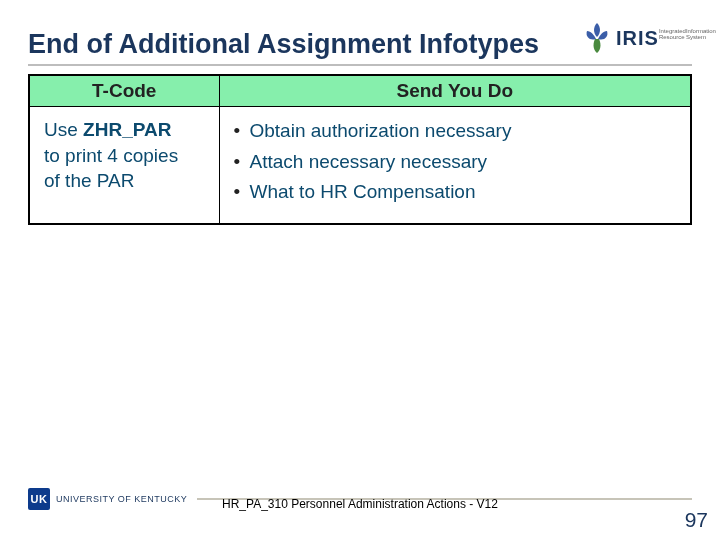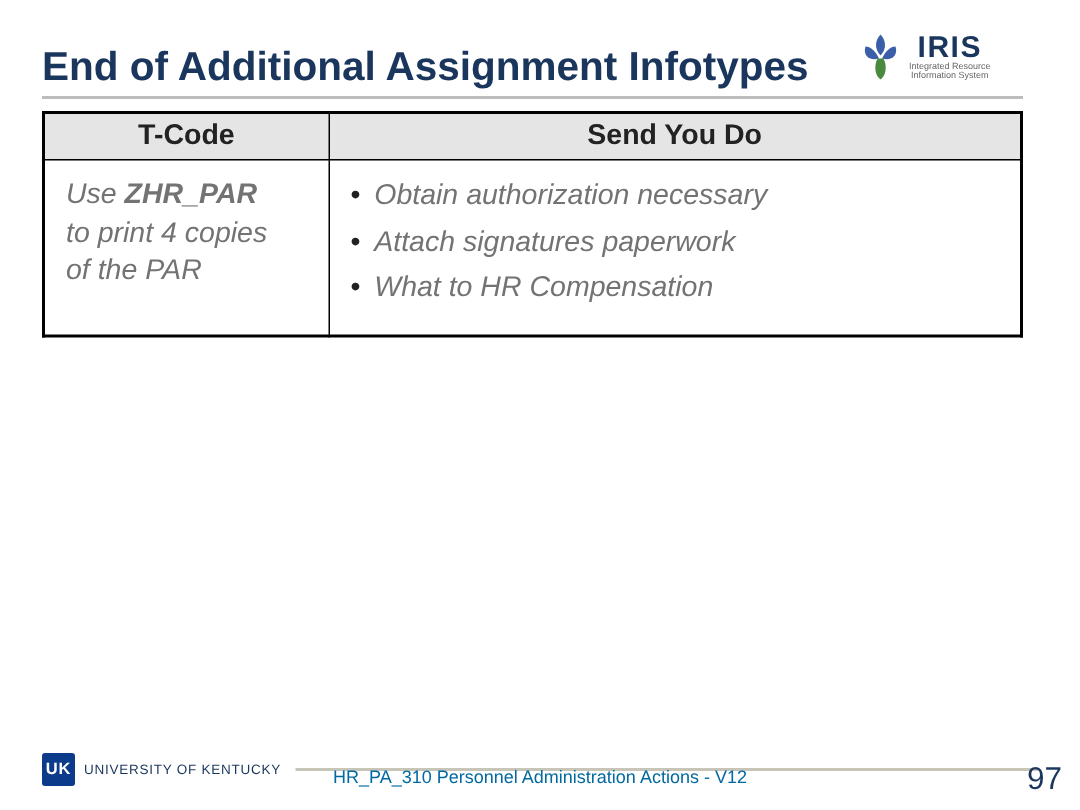--- a/index.html
+++ b/index.html
@@ -8,21 +8,21 @@
     height: 540px;
     background: #fff;
     font-family: "Trebuchet MS", "Segoe UI", Arial, sans-serif;
     color: #333;
     position: relative;
     overflow: hidden;
   }
   .slide {
     width: 100%;
     height: 100%;
-    padding: 18px 38px 0 28px;
+    padding: 18px 28px 0 28px;
     position: relative;
   }
   .header-row {
     display: flex;
     align-items: flex-end;
     justify-content: space-between;
     gap: 10px;
   }
   .title {
     font-family: "Trebuchet MS", Arial, sans-serif;
@@ -41,58 +41,56 @@
     width: 110px;
     height: 40px;
     display: flex;
     align-items: center;
     gap: 4px;
     margin-bottom: 2px;
   }
   .logo svg { flex-shrink: 0; }
   .logo-text {
     display: flex;
-    flex-direction: column;
+    flex-direction: row;
     line-height: 1;
-    text-align: center;
   }
   .logo-main {
     font-size: 20px;
     font-weight: 700;
     color: #1b365d;
     letter-spacing: 1px;
   }
   .logo-sub {
     font-size: 6px;
     color: #666;
   }
 
   table.info {
     width: 100%;
     border-collapse: collapse;
     border: 2px solid #000;
   }
   table.info th {
-    background: #e5e5e5;
+    background: #86efac;
     border: 1.5px solid #000;
     font-family: "Trebuchet MS", Arial, sans-serif;
     font-size: 19px;
     font-weight: 700;
     color: #222;
     padding: 4px 8px;
     text-align: center;
   }
   table.info th.col-tcode { width: 190px; }
   table.info td {
     border: 1.5px solid #000;
     vertical-align: top;
     padding: 10px 14px 14px 14px;
     font-size: 19px;
-    color: #737373;
-    font-style: italic;
+    color: #0c4a6e;
   }
   .tcode-cell { line-height: 1.35; }
   .tcode-cell .bold { font-weight: 700; }
   .do-list { list-style: none; }
   .do-list li {
     position: relative;
     padding-left: 16px;
     line-height: 1.5;
     margin-bottom: 2px;
   }
@@ -101,21 +99,21 @@
     position: absolute;
     left: 0;
     top: 0;
     color: #222;
   }
 
   .footer {
     position: absolute;
     left: 0;
     right: 0;
-    bottom: 16px;
+    bottom: 30px;
     padding: 0 28px;
     display: flex;
     align-items: center;
   }
   .uk-logo {
     display: flex;
     align-items: center;
     gap: 6px;
   }
   .uk-badge {
@@ -142,21 +140,21 @@
     background: #c7c4b8;
     margin-left: 10px;
   }
   .footer-caption {
     position: absolute;
     bottom: -1px;
     left: 0;
     right: 0;
     text-align: center;
     font-size: 12px;
-    color: #0369a1;
+    color: #000000;
     font-family: "Trebuchet MS", Arial, sans-serif;
   }
   .page-num {
     position: absolute;
     right: 12px;
     bottom: 8px;
     font-size: 21px;
     color: #1b365d;
     font-family: "Trebuchet MS", Arial, sans-serif;
   }
@@ -194,21 +192,21 @@
     <tbody>
       <tr>
         <td class="tcode-cell">
           <span>Use </span><span class="bold">ZHR_PAR</span><br>
           <span>to print 4 copies</span><br>
           <span>of the PAR</span>
         </td>
         <td>
           <ul class="do-list">
             <li>Obtain authorization necessary</li>
-            <li>Attach signatures paperwork</li>
+            <li>Attach necessary necessary</li>
             <li>What to HR Compensation</li>
           </ul>
         </td>
       </tr>
     </tbody>
   </table>
 
   <div class="footer">
     <div class="uk-logo">
       <div class="uk-badge">UK</div>

